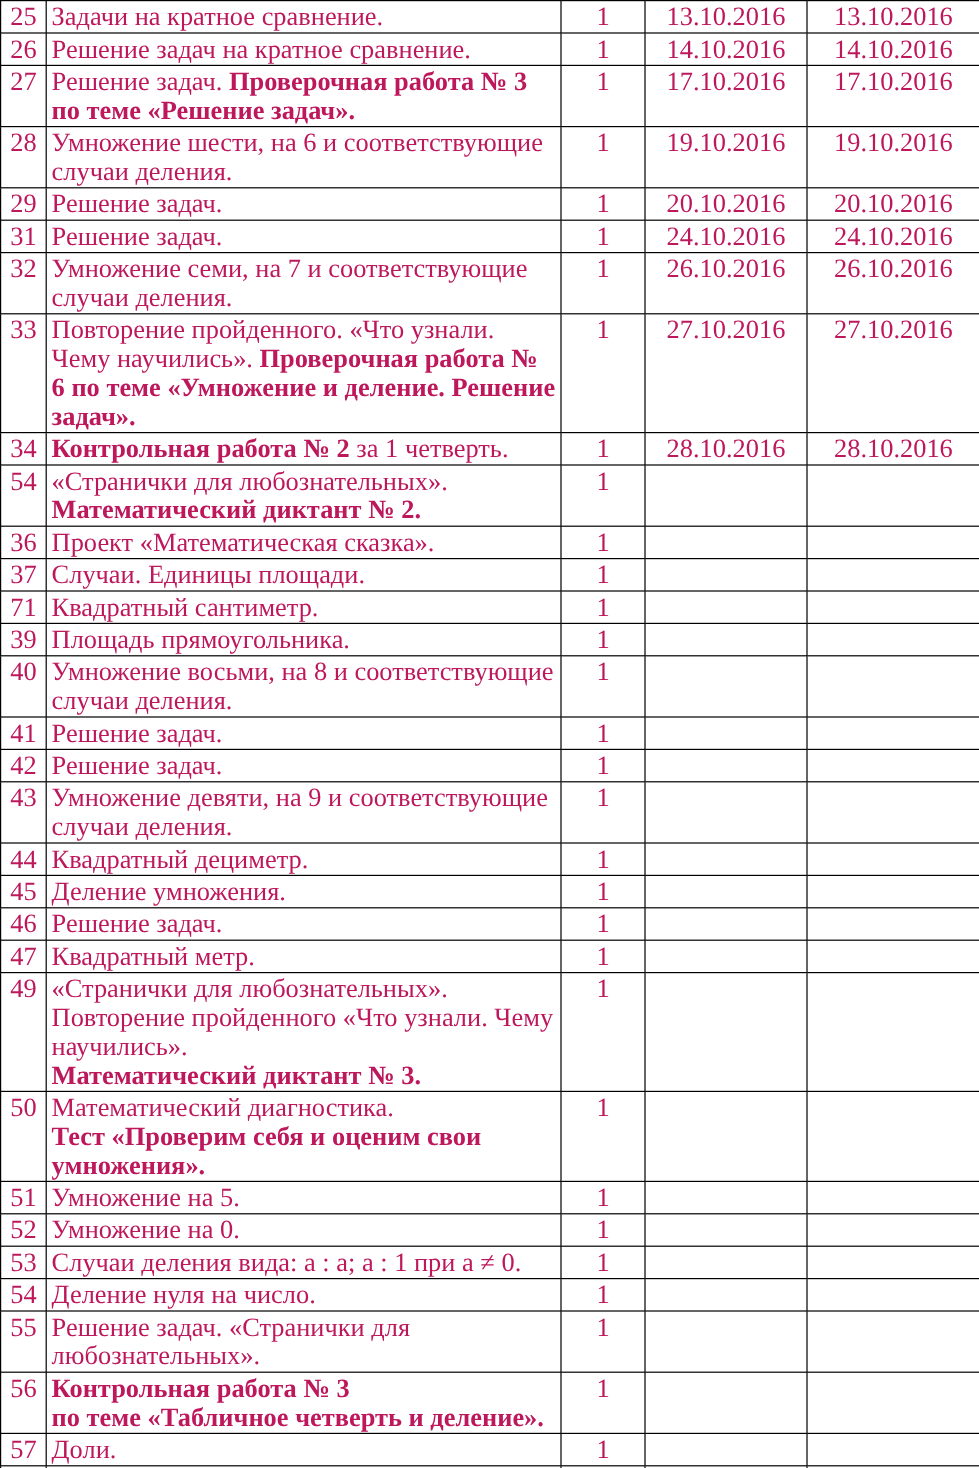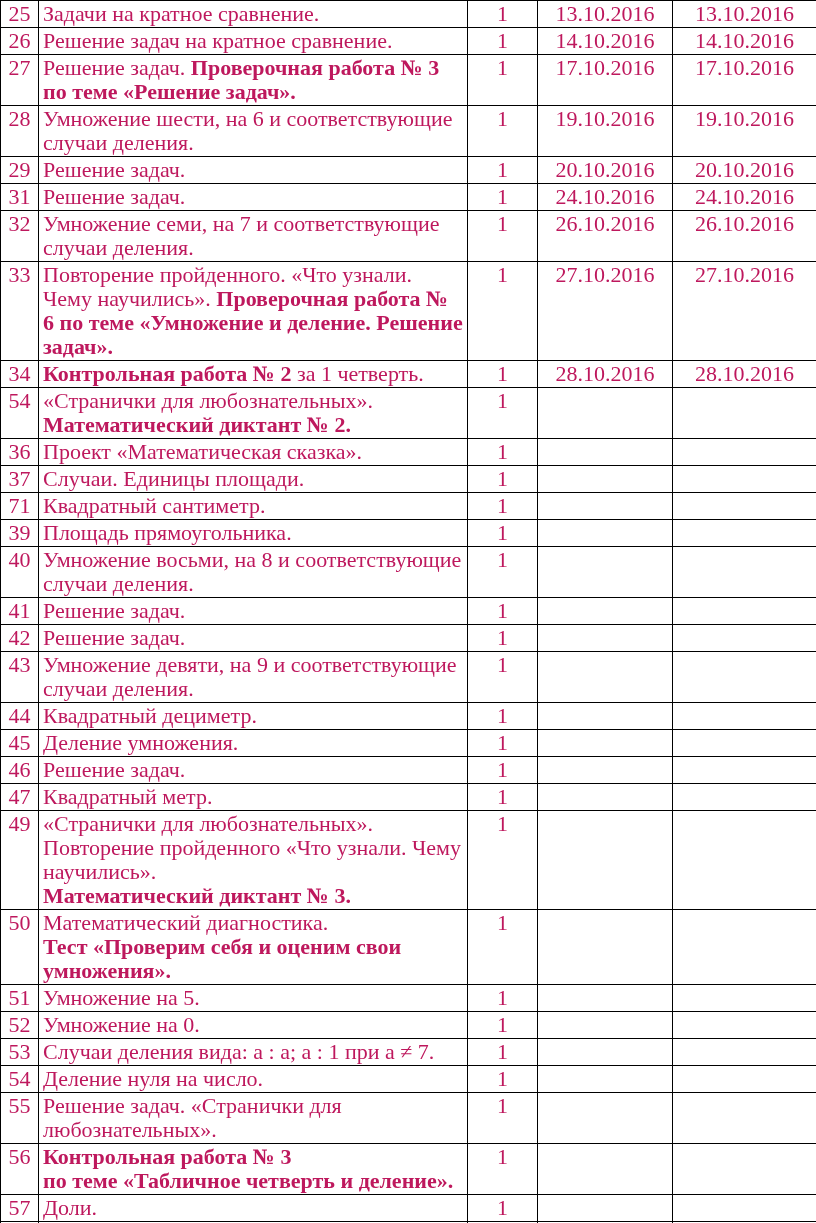--- a/index.html
+++ b/index.html
@@ -235,21 +235,21 @@
         </tr>
         <tr>
           <td class="num">52</td>
           <td class="topic"><span>Умножение на 0.</span></td>
           <td class="hours">1</td>
           <td class="date"></td>
           <td class="date"></td>
         </tr>
         <tr>
           <td class="num">53</td>
-          <td class="topic"><span>Случаи деления вида:  а : а;  а : 1 при а ≠ 7.</span></td>
+          <td class="topic"><span>Случаи деления вида:  а : а;  а : 1 при а ≠ 0.</span></td>
           <td class="hours">1</td>
           <td class="date"></td>
           <td class="date"></td>
         </tr>
         <tr>
           <td class="num">54</td>
           <td class="topic"><span>Деление нуля на число.</span></td>
           <td class="hours">1</td>
           <td class="date"></td>
           <td class="date"></td>

